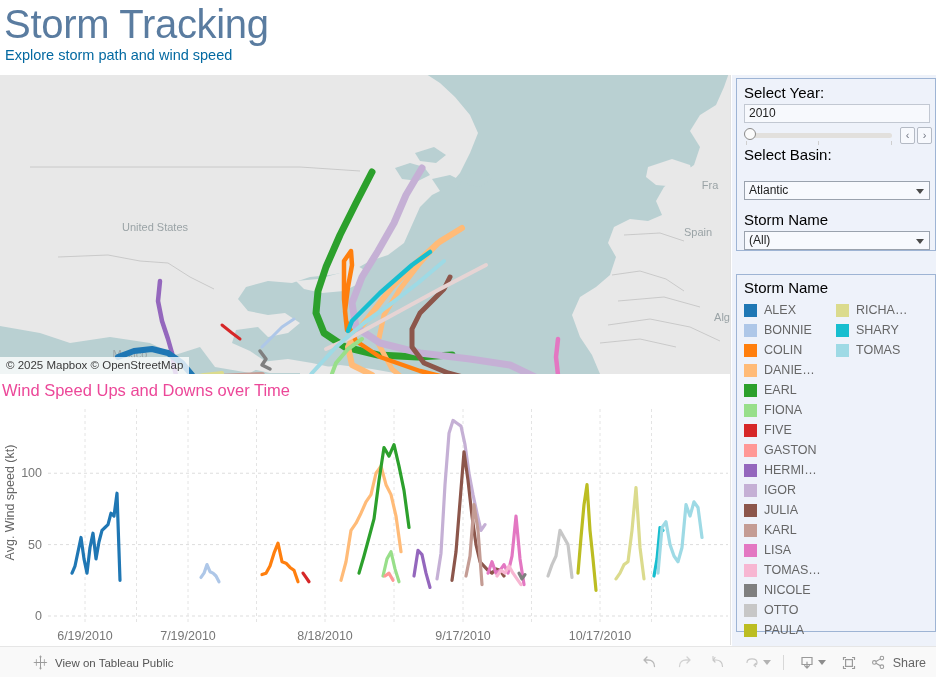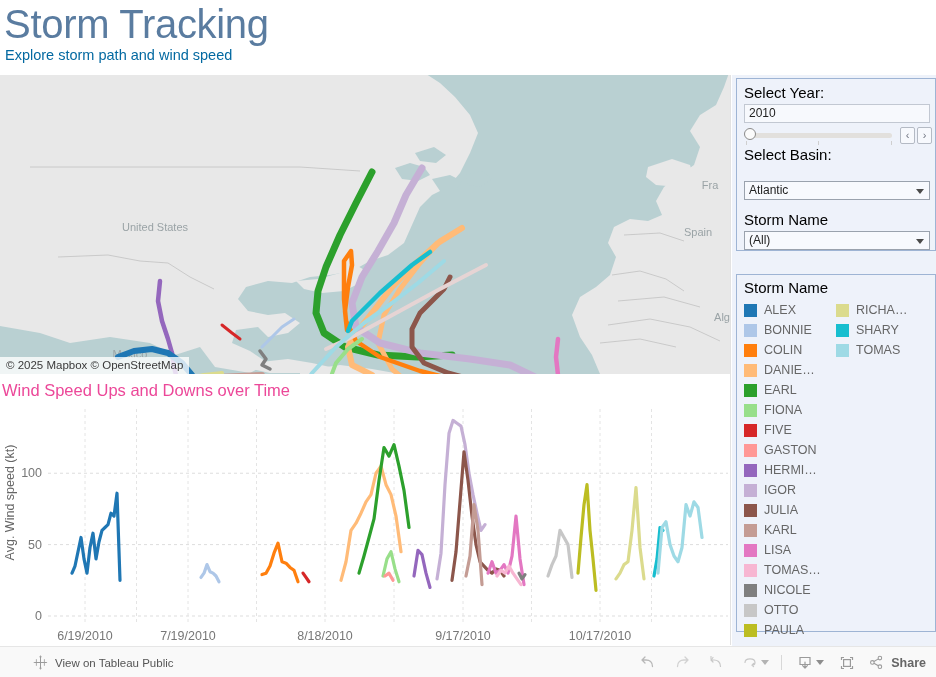--- a/index.html
+++ b/index.html
@@ -116,21 +116,21 @@
   .tb-left span { font-size:11.5px; color:#555; white-space:nowrap; }
   .tb-right {
     position:absolute; right:10px; top:0; height:31px; display:flex; align-items:center; gap:0px;
   }
   .tb-btn { width:34px; height:31px; display:flex; align-items:center; justify-content:center; }
   .tb-caret {
     width:0;height:0;border-left:4px solid transparent;border-right:4px solid transparent;
     border-top:5px solid #b3b3b3; margin-left:-6px; margin-right:6px;
   }
   .tb-sep { width:1px; height:15px; background:#d8d8d8; margin:0 6px; }
-  .tb-share { display:flex; align-items:center; gap:6px; padding-left:4px;font-weight:bold; }
+  .tb-share { display:flex; align-items:center; gap:6px; padding-left:4px; }
   .tb-share span { font-size:12.5px; color:#666; }
 </style>
 </head>
 <body>
 
 <div id="app">
 
   <div class="header">
     <div class="dash-title">Storm Tracking</div>
     <div class="dash-sub">Explore storm path and wind speed</div>

